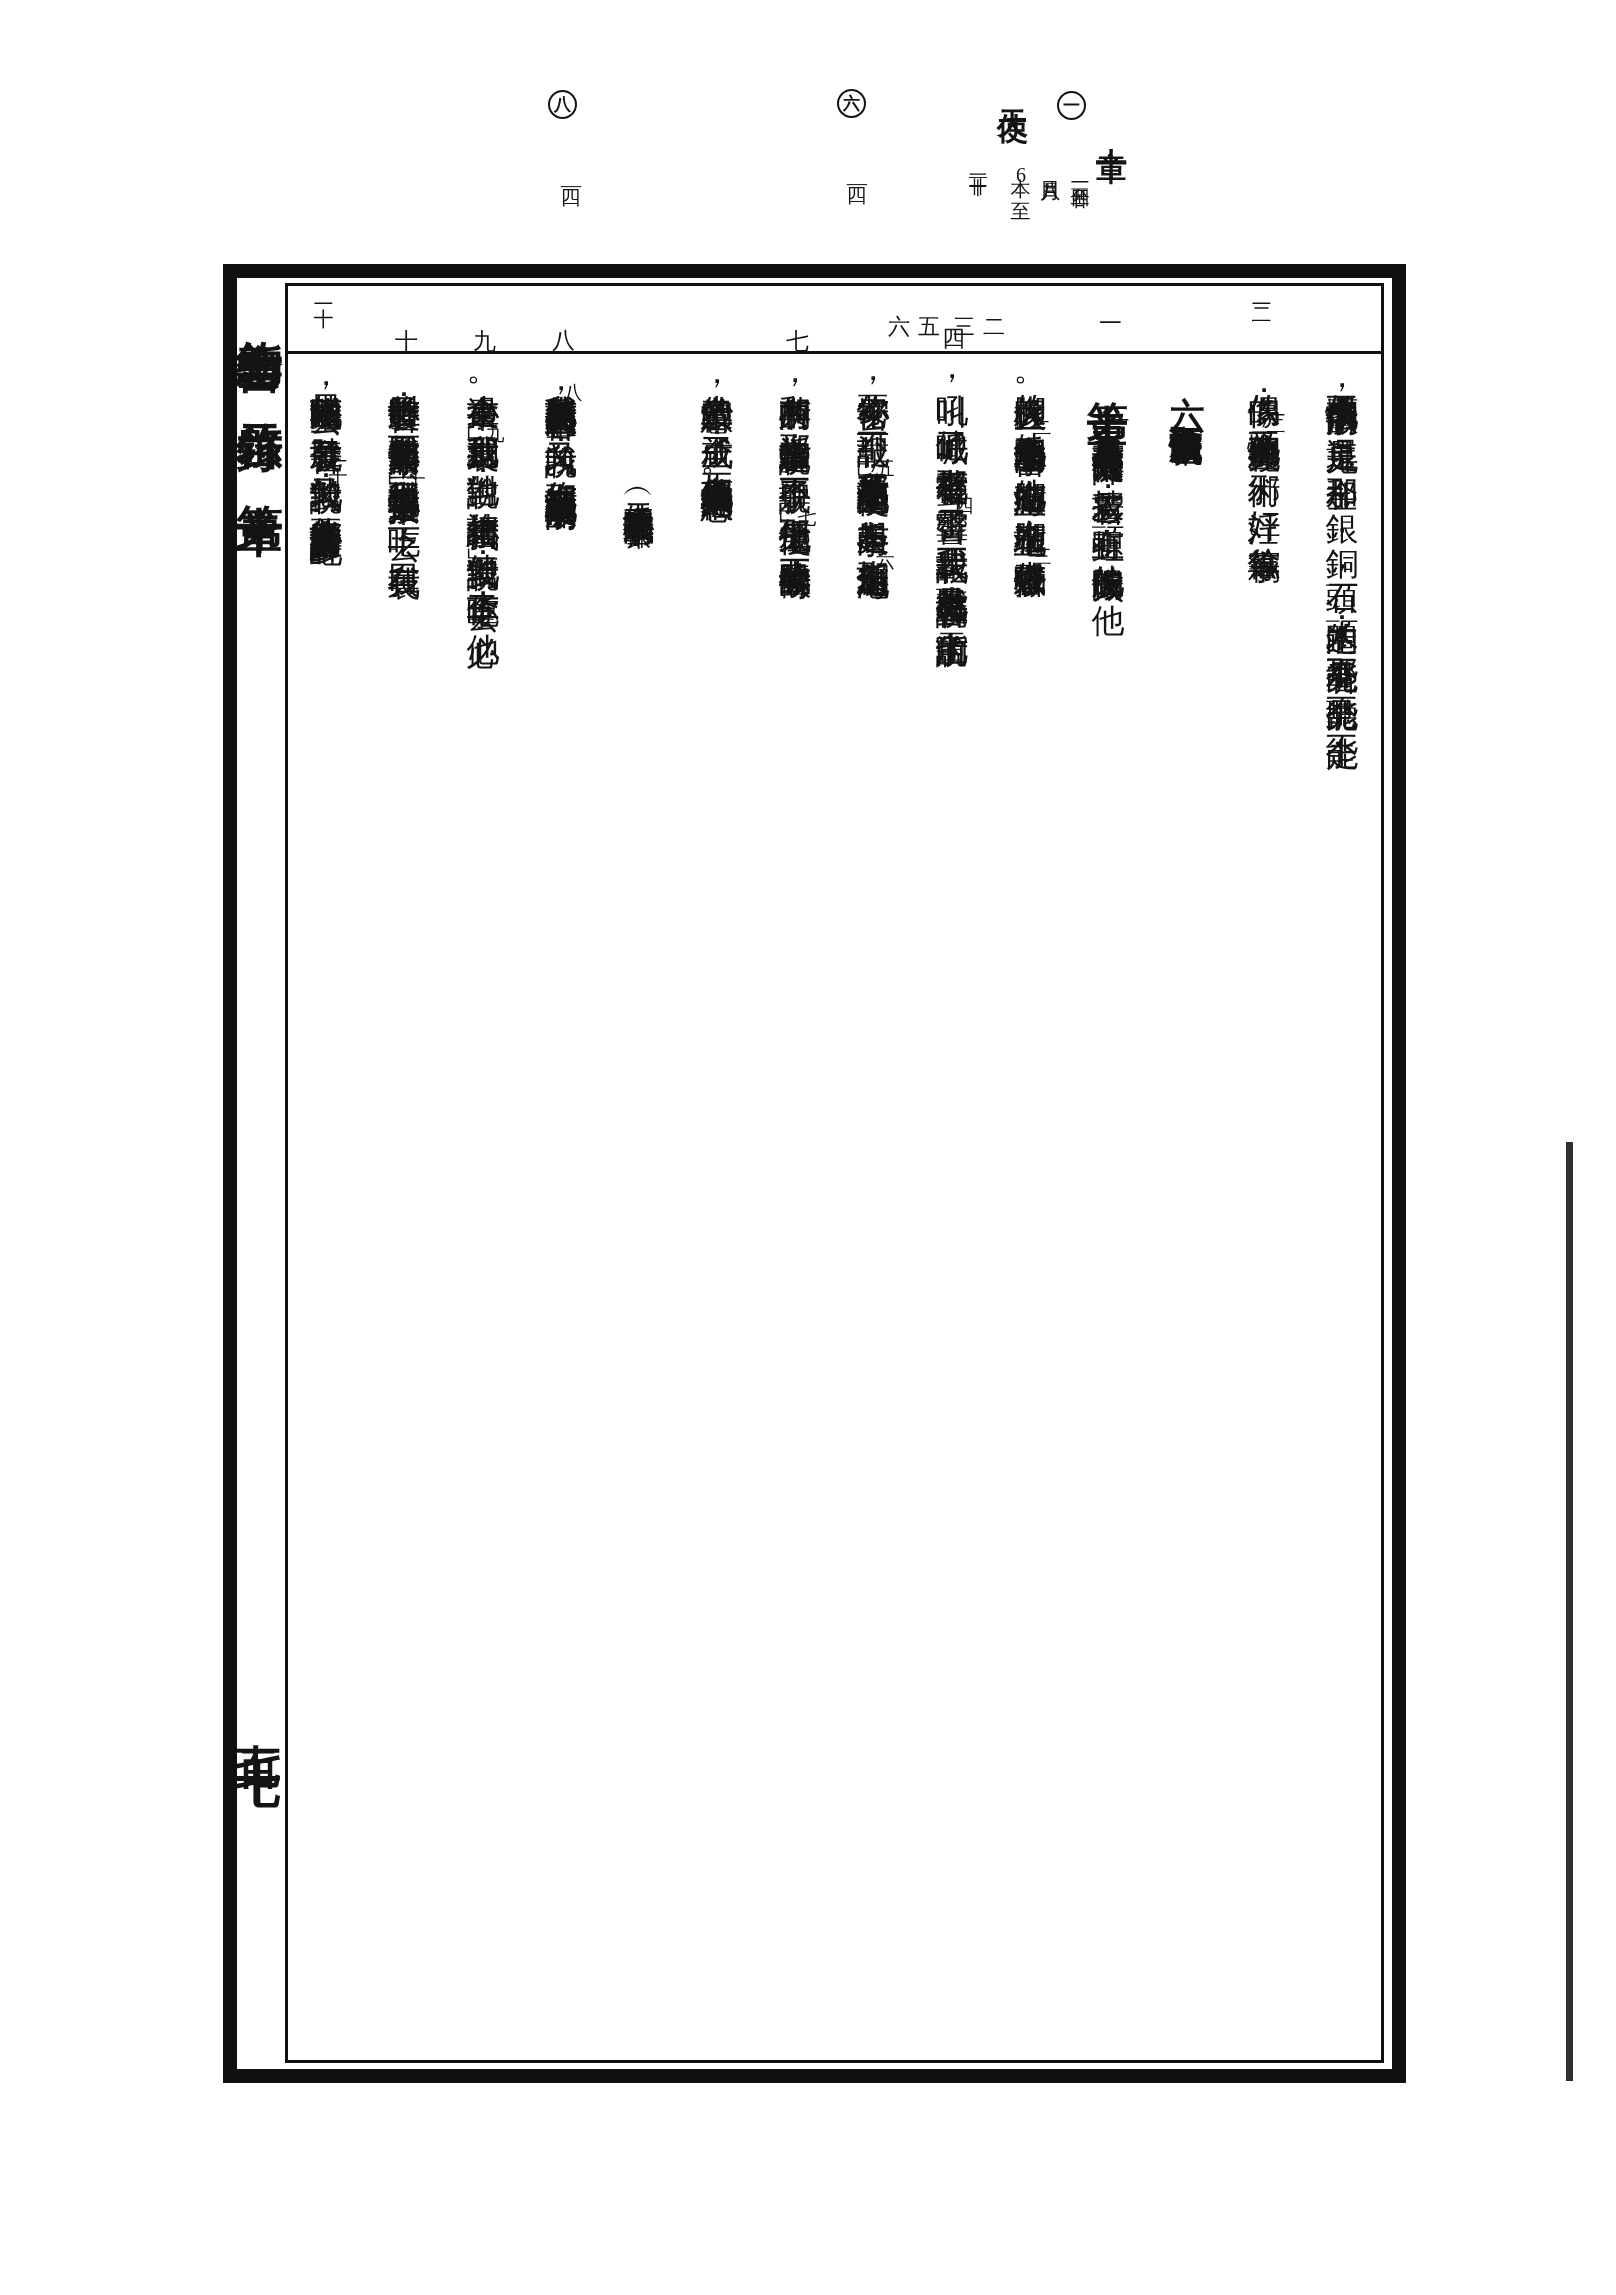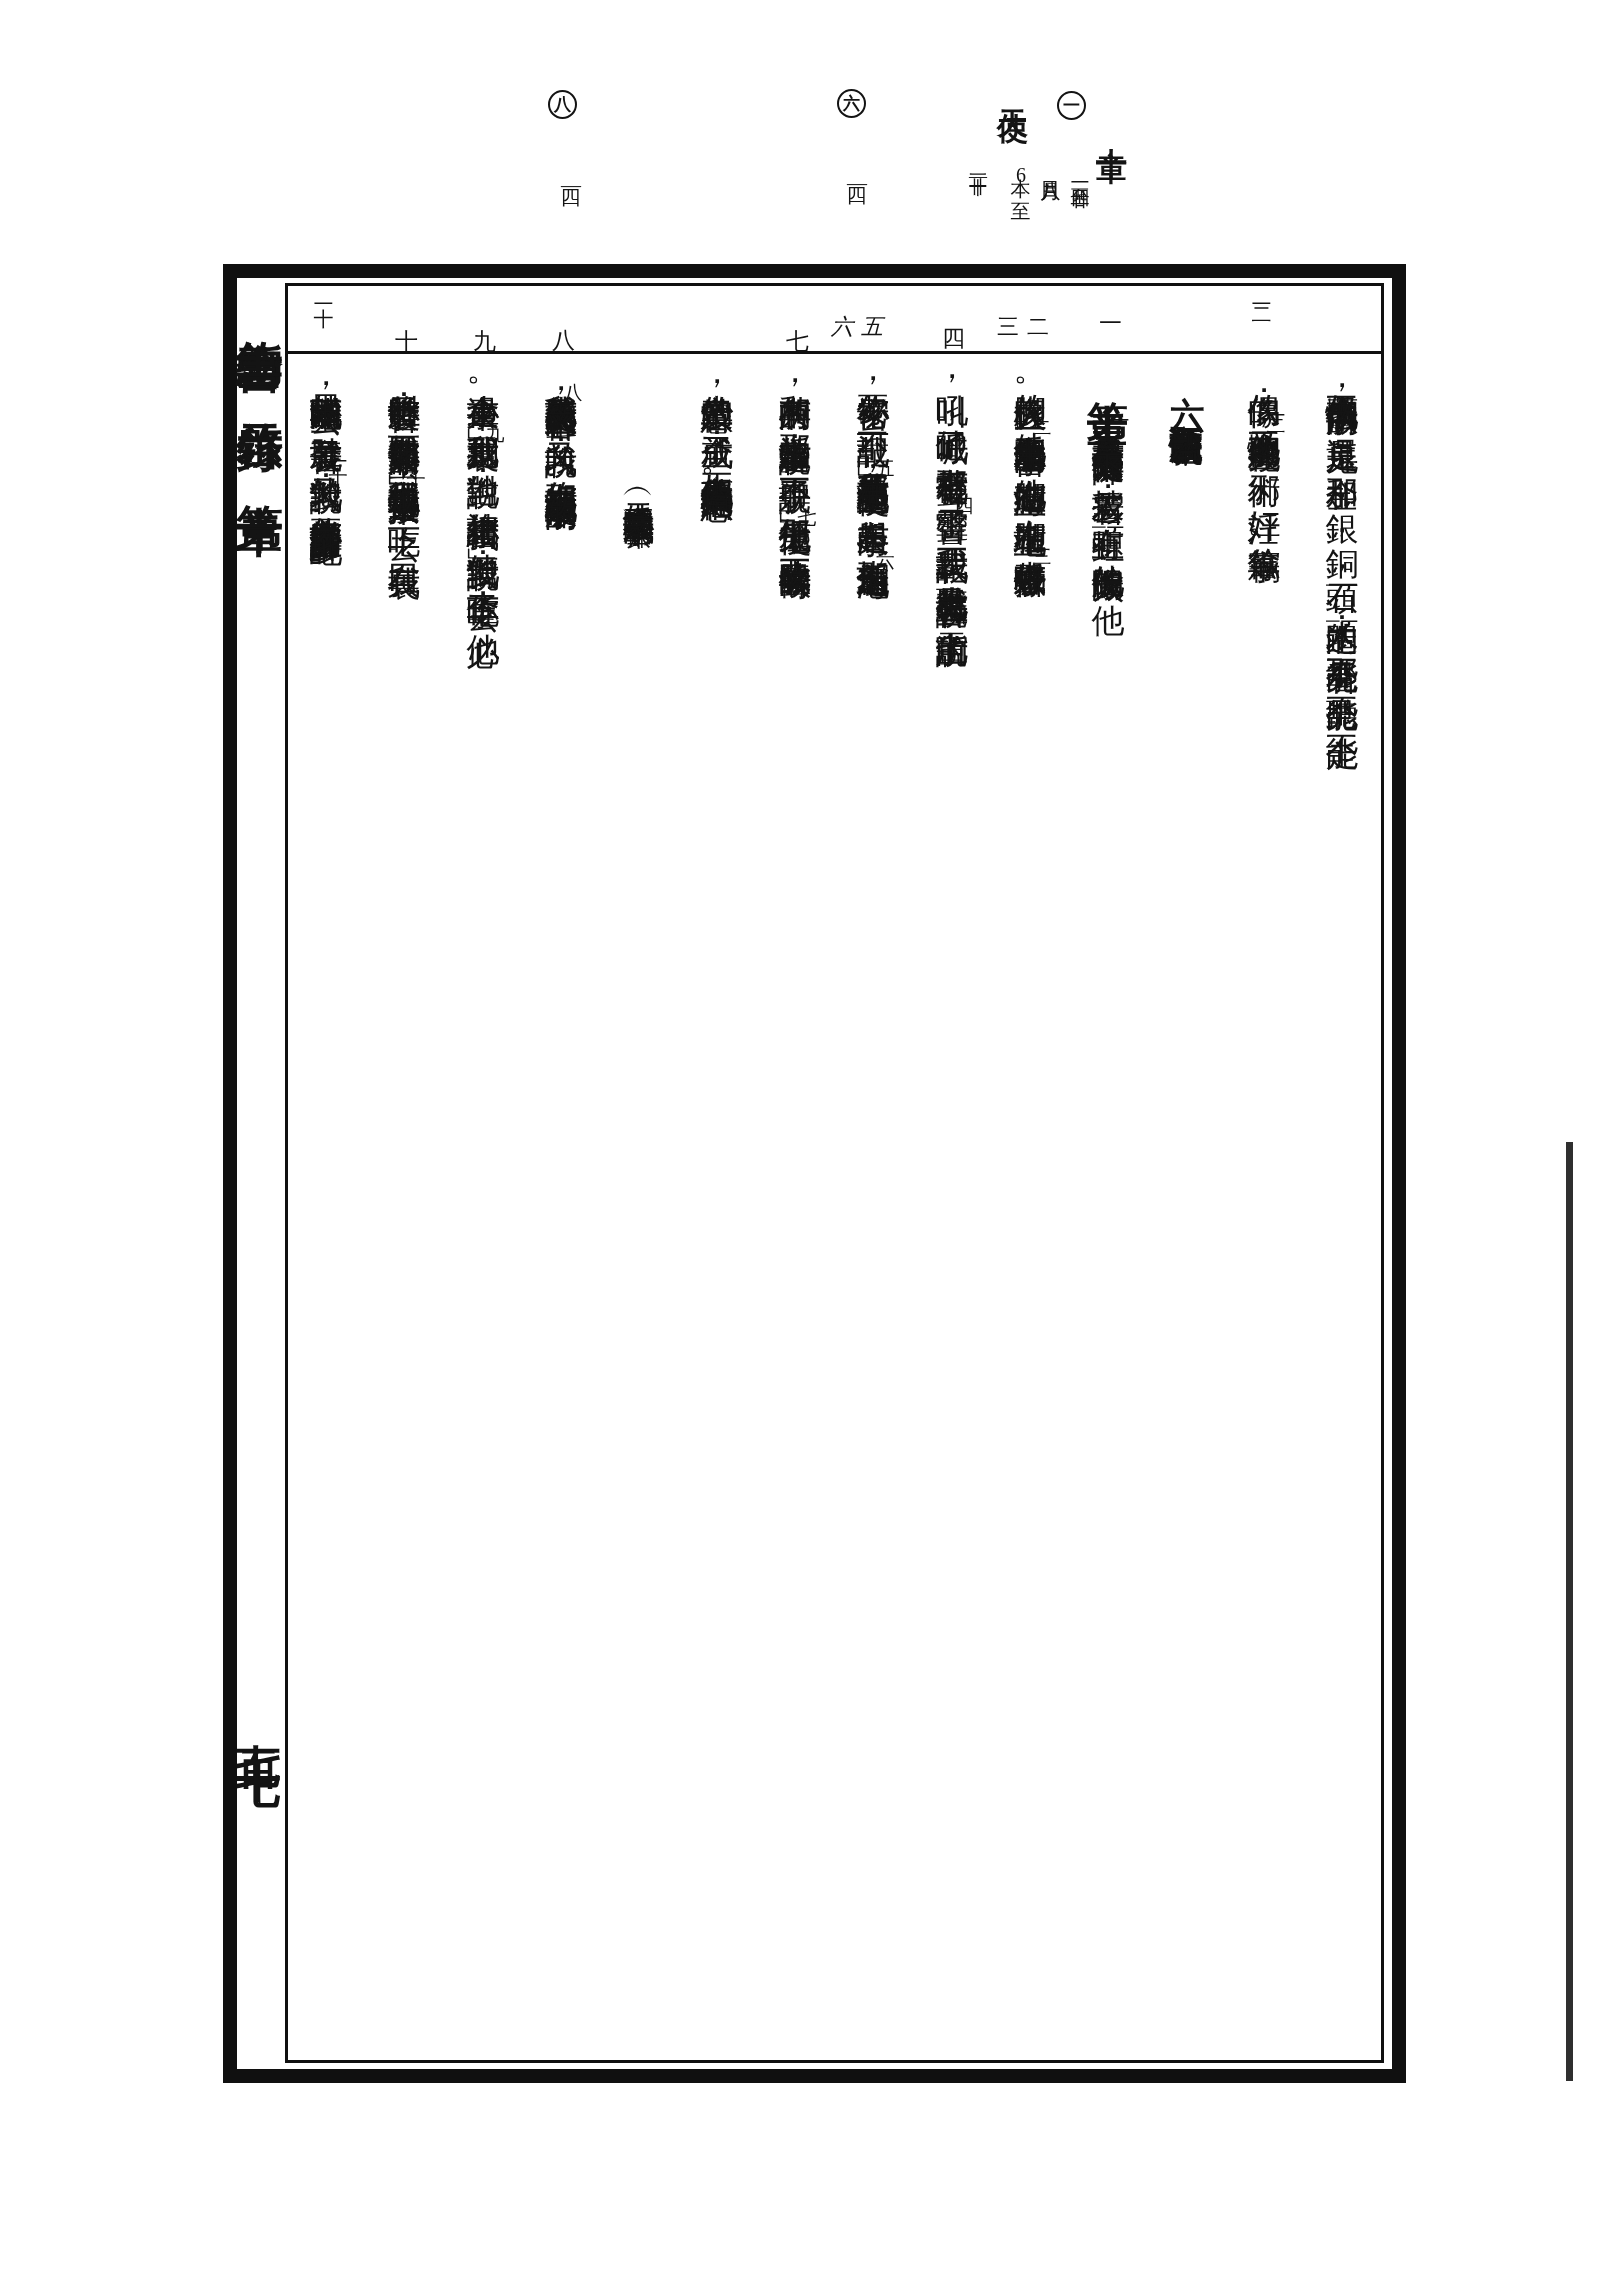--- a/index.html
+++ b/index.html
@@ -109,25 +109,25 @@
   <div class="v page-num">七百二十七</div>
 
   <div id="cols">
       <div class="v tcol" style="left: 1305px;"><span class="seg">仍舊不悔改他們手所做的，還是拜鬼，和那金，銀，銅，石頭，木頭造的：那不能看見，不能聽見，不能走</span></div>
       <div class="v tcol" style="left: 1227px;"><span class="seg">的偶像；</span><span class="vnum">二一</span><span class="seg">又不悔改他們那些兇殺，邪術，奸淫，偸竊等事。</span></div>
       <div class="v vh-stack" style="left: 1249px;">二一</div>
       <div class="v tcol" style="left: 1149px;"><span class="section-num">六</span><span class="gap" style="inline-size: 30px;"></span><span class="section-title">所預言的快要成就</span><span class="gap" style="inline-size: 15px;"></span><span class="small-note">十章十一章全</span></div>
       <div class="v tcol" style="left: 1071px;"><span class="chapter-title">第十章</span><span class="gap" style="inline-size: 33px;"></span><span class="vnum">一</span><span class="seg">我又看見另有一位大有力量的天使從天降下，披着彩雲；頭上有虹，他的臉像太陽，他</span></div>
       <div class="v vh-single" style="left: 1095px;">一</div>
       <div class="v tcol" style="left: 993px;"><span class="seg">的脚像火柱。</span><span class="vnum">二</span><span class="seg">他手裏拿着一卷放開的小書。他右脚站在海上，左脚站在地上，</span><span class="vnum">三</span><span class="seg">大聲呼喊好像獅子</span></div>
-      <div class="vh-pair" style="left: 997px;">三二</div>
+      <div class="vh-pair" style="left: 953px;">三二</div>
       <div class="v tcol" style="left: 915px;"><span class="seg">吼叫，他呼喊了，就有那七雷發聲。</span><span class="vnum">四</span><span class="seg">雷聲響了！我正要記載，就聽見從天上有聲音說：「七雷所說的，</span></div>
       <div class="v vh-single" style="left: 938px;">四</div>
       <div class="v tcol" style="left: 836px;"><span class="seg">你要祕密，不可記載。」</span><span class="vnum">五</span><span class="seg">我所看見那站在海上和地上的天使，舉起右手向天，</span><span class="vnum">六</span><span class="seg">指着那創造天地海</span></div>
-      <div class="vh-pair" style="left: 831px; font-style: italic;">六五</div>
+      <div class="vh-pair" style="left: 888px;">六五</div>
       <div class="v tcol" style="left: 758px;"><span class="seg">和其中所有的，那永活的上帝起誓說：「不再躭誤了！」</span><span class="vnum">七</span><span class="seg">但那第七位天使，正要吹號發聲的時候，</span></div>
       <div class="v vh-single" style="left: 782px;">七</div>
       <div class="v tcol" style="left: 680px;"><span class="seg">上帝的奧妙旨意，就成全了：正如上帝所傳給他僕人衆先知的好信息。</span></div>
       <div class="v tcol" style="left: 602px;"><span class="gap" style="inline-size: 109px;"></span><span class="paren-note">（天使手拿小卷示明未成的事）</span><span class="gap" style="inline-size: 15px;"></span><span class="small-note">八至十一節</span></div>
       <div class="v tcol" style="left: 524px;"><span class="vnum">八</span><span class="seg">我先前所聽見那從天上來的聲音，又向我說：「你去把那站在海上和地上的天使手中放開的</span></div>
       <div class="v vh-single" style="left: 548px;">八</div>
       <div class="v tcol" style="left: 446px;"><span class="seg">小書拿過來。」</span><span class="vnum">九</span><span class="seg">我就走到那裏，對他說：「請你把小書給我。」他便對我說：「你拿了吃下去；他必</span></div>
       <div class="v vh-single" style="left: 469px;">九</div>
       <div class="v tcol" style="left: 367px;"><span class="seg">叫你肚子裏發苦：然而在你口裏要甜如蜜。」</span><span class="vnum">十</span><span class="seg">我從那天使手中把小書接過來，吃下去，在我口裏</span></div>
       <div class="v vh-single" style="left: 391px;">十</div>

